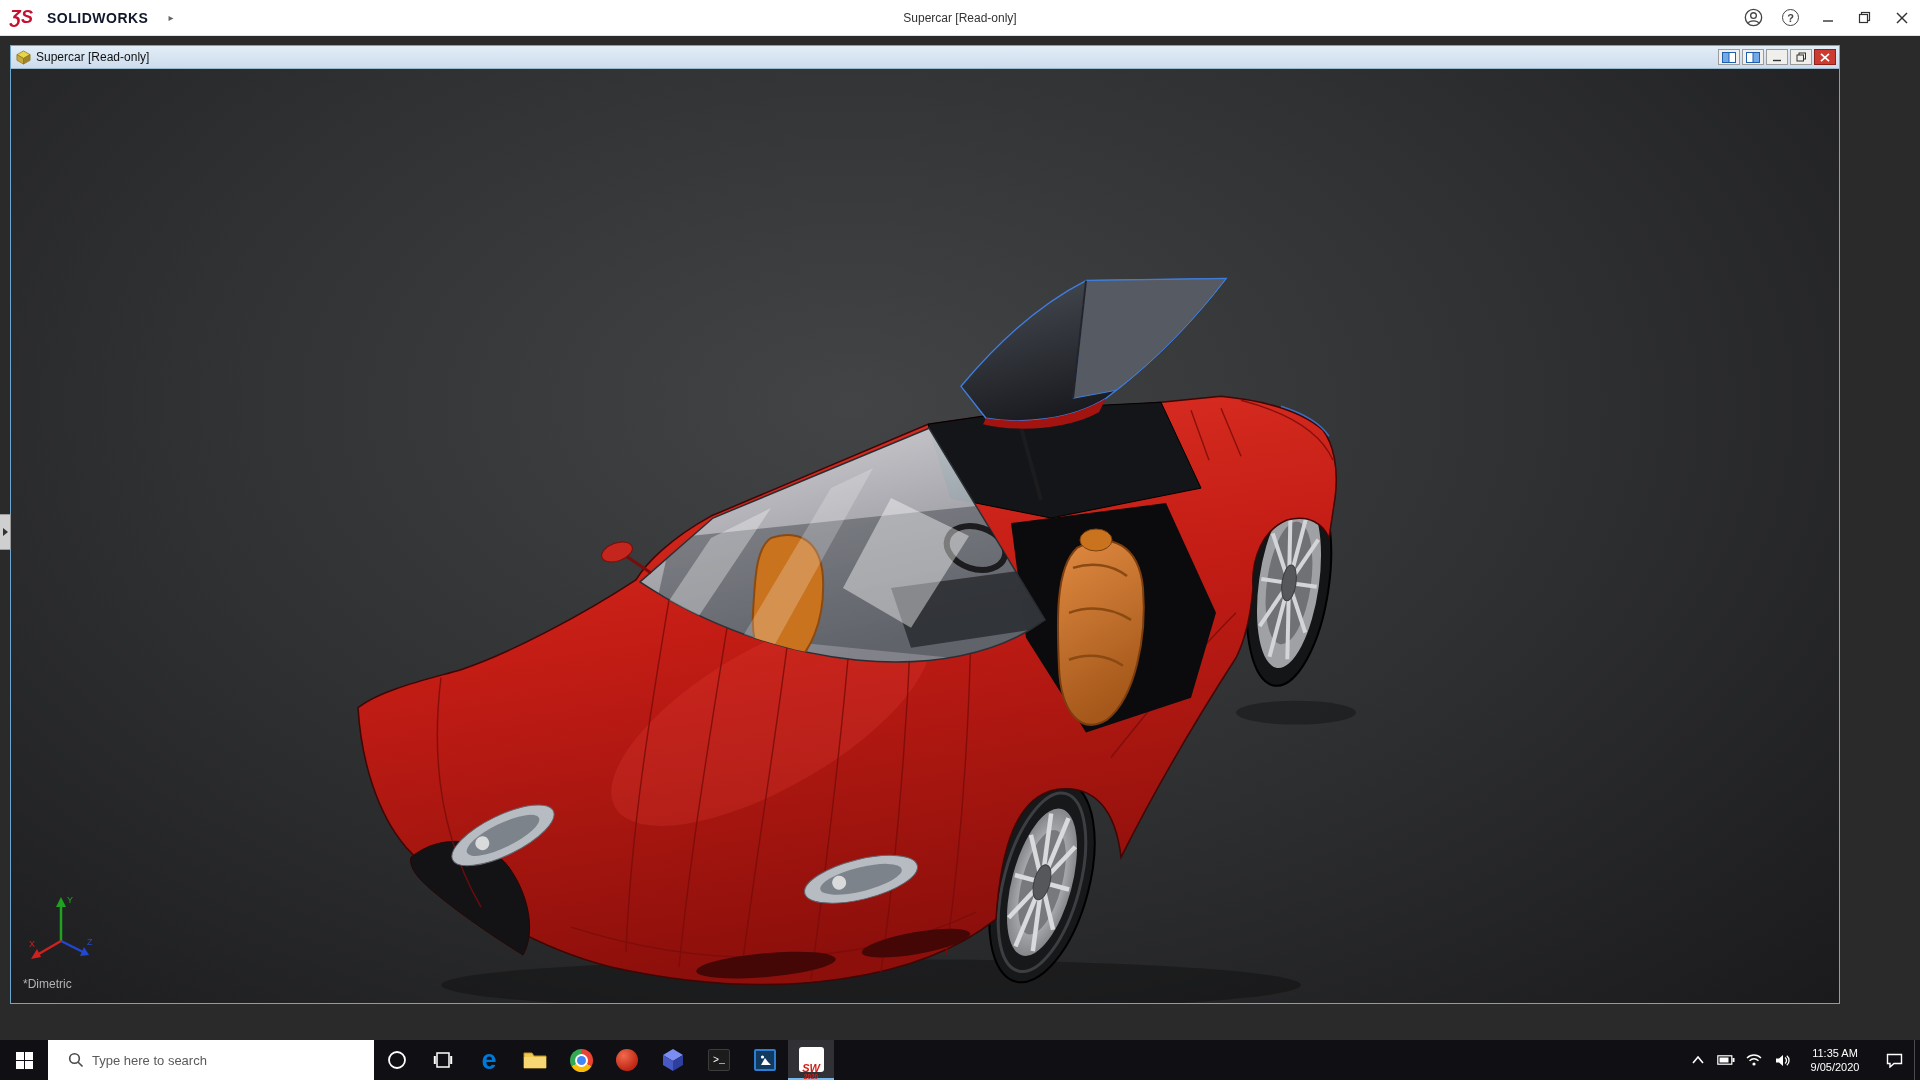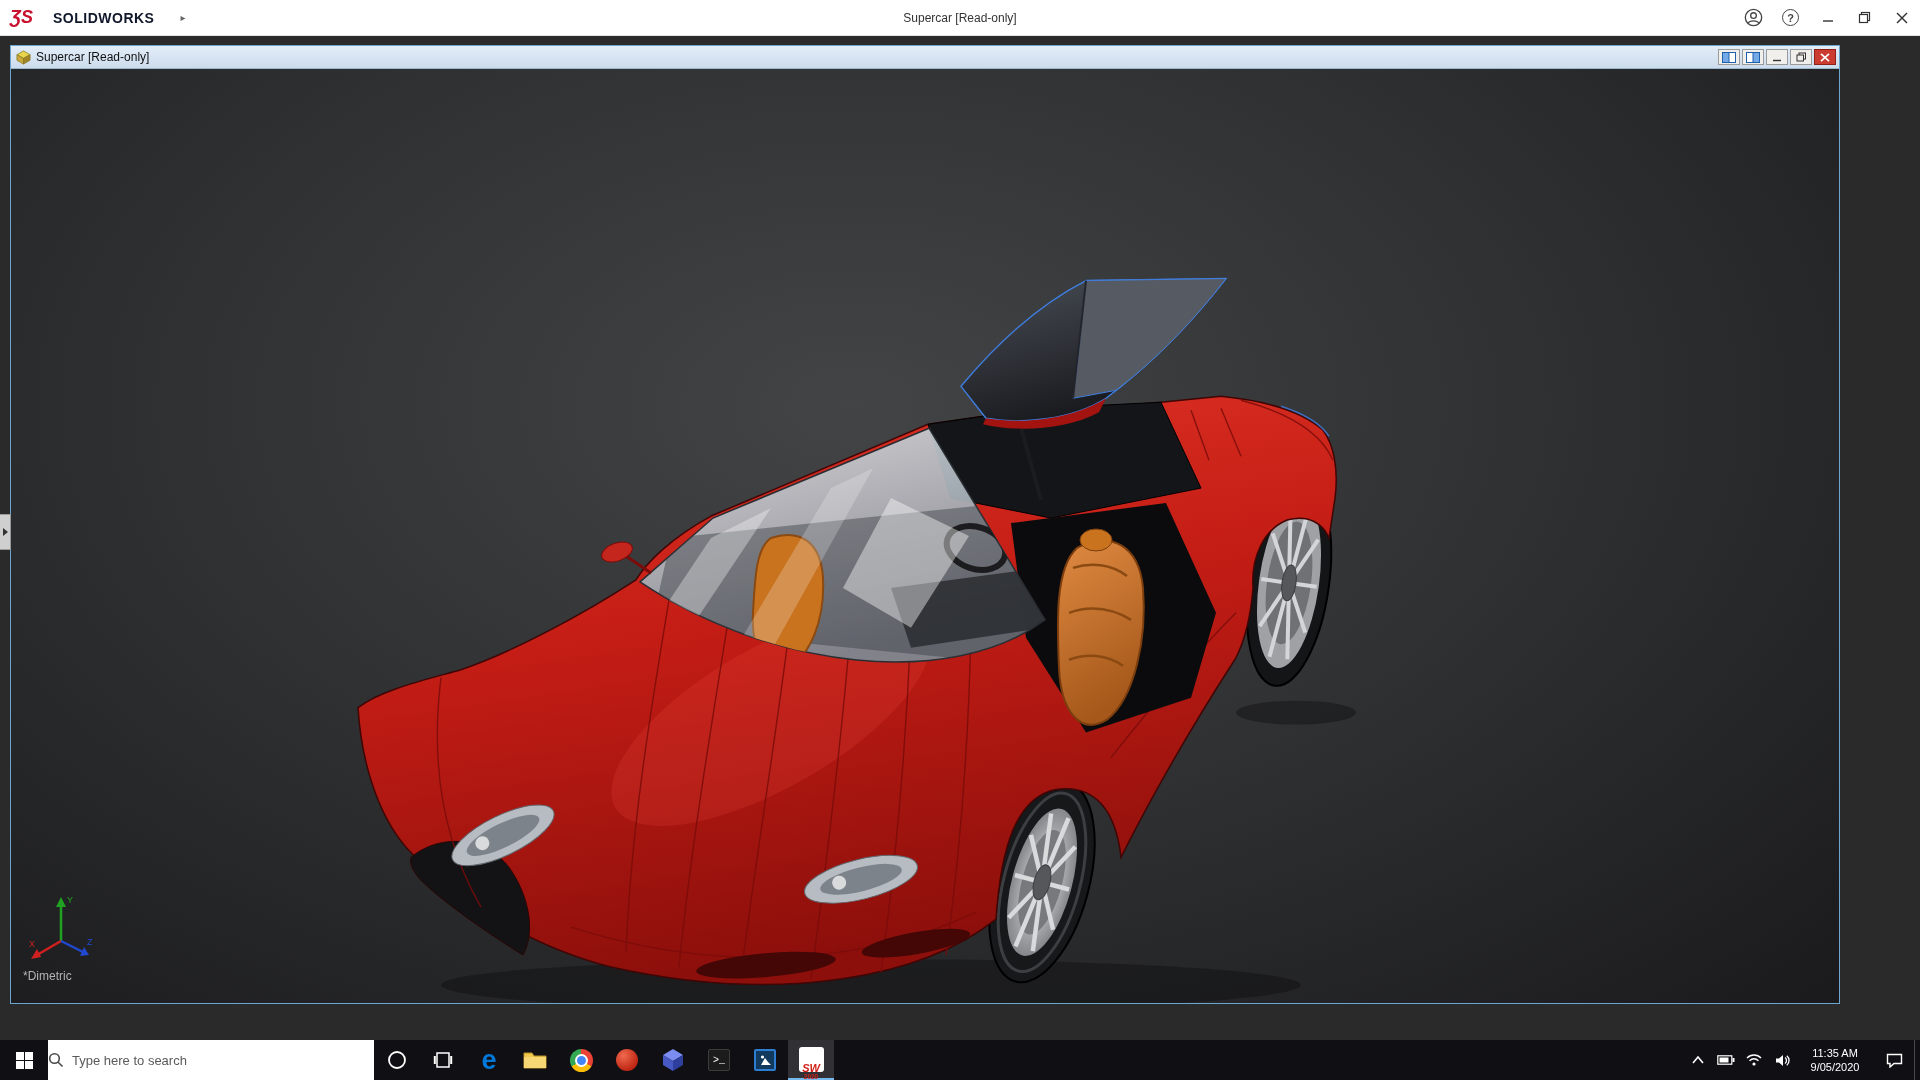--- a/index.html
+++ b/index.html
@@ -3,21 +3,21 @@
 <meta charset="utf-8">
 <style>
   * { box-sizing: border-box; margin: 0; padding: 0; }
   html,body { width:1920px; height:1080px; overflow:hidden;
     font-family:"Liberation Sans", sans-serif; background:#000; }
 
   
   .titlebar { position:absolute; left:0; top:0; width:1920px; height:36px;
     background:var(--titlebar_bg,#ffffff); display:flex; align-items:center; z-index:30;
     border-bottom:1px solid #e3e3e3; }
-  .brand { display:flex; align-items:center; gap:20px; padding-left:10px; }
+  .brand { display:flex; align-items:center; gap:14px; padding-left:10px; }
   .brand-glyph { color:var(--brand_red,#c8102e); font-weight:bold; font-style:italic; font-size:18px; }
   .brand-name { color:#0f172a; font-weight:bold; font-size:14px; letter-spacing:.5px; }
   .brand-arrow { color:#666; font-size:10px; margin-left:6px; cursor:pointer; }
   .app-title { position:absolute; left:0; right:0; text-align:center; font-size:12px; color:#333; pointer-events:none; }
   .app-controls { margin-left:auto; display:flex; align-items:center; height:100%; z-index:2; }
   .app-btn { width:37px; height:36px; display:flex; align-items:center; justify-content:center; cursor:pointer; }
   .help-circle { width:17px; height:17px; border:1.5px solid #444; border-radius:50%;
     display:flex; align-items:center; justify-content:center; font-size:11px; color:#444; font-weight:bold; }
 
   
@@ -32,31 +32,31 @@
   .doc-btn { width:22px; height:16px; background:#f1efec; border:1px solid #9b9b9b;
     display:flex; align-items:center; justify-content:center; cursor:pointer; }
   .doc-btn.close { background:var(--close_red,#cc3b2f); border-color:#8f2017; }
 
   .viewport { position:absolute; left:0; top:22px; right:0; bottom:0;
     border-top:1px solid #9ab7cc;
     background:radial-gradient(ellipse at 46% 36%, #424446 0%, #303133 48%, #1a1a1c 100%); }
   .car-svg { position:absolute; inset:0; width:100%; height:100%; }
 
   .triad { position:absolute; left:16px; bottom:36px; }
-  .view-label { position:absolute; left:12px; bottom:20px; color:#b3b3b3; font-size:12px; }
+  .view-label { position:absolute; left:12px; bottom:12px; color:#b3b3b3; font-size:12px; }
 
   .fm-tab { position:absolute; left:0px; top:478px; width:11px; height:36px;
     background:#cfcfcf; border:1px solid #9a9a9a; border-left:none;
     display:flex; align-items:center; justify-content:center; cursor:pointer; z-index:5; }
 
   
   .taskbar { position:absolute; left:0; bottom:0; width:1920px; height:40px;
     background:var(--taskbar_bg,#101014); display:flex; align-items:stretch; z-index:40; }
   .tb-start { width:48px; display:flex; align-items:center; justify-content:center; cursor:pointer; }
-  .tb-search { width:326px; background:#fff; display:flex; align-items:center; gap:8px; padding-left:0; cursor:text; }
+  .tb-search { width:326px; background:#fff; display:flex; align-items:center; gap:8px; padding-left:20px; cursor:text; }
   .tb-search input { border:none; outline:none; font-size:13px; color:#333; width:250px;
     font-family:"Liberation Sans",sans-serif; background:transparent; }
   .tb-search input::placeholder { color:#5a5a5a; opacity:1; }
   .tb-slot { width:46px; display:flex; flex-direction:column; align-items:center; justify-content:center; cursor:pointer; }
   .tb-slot.active { background:rgba(255,255,255,.14); border-bottom:2px solid #76b9ed; }
   .edge-e { color:var(--edge_blue,#0078d7); font-size:27px; font-weight:bold; line-height:1; }
   .chrome { position:relative; width:23px; height:23px; border-radius:50%;
     background:conic-gradient(#ea4335 0 120deg,#fbbc05 120deg 240deg,#34a853 240deg 360deg); }
   .chrome i { position:absolute; inset:5px; background:#fff; border-radius:50%; }
   .chrome b { position:absolute; inset:7px; background:#4285f4; border-radius:50%; }

